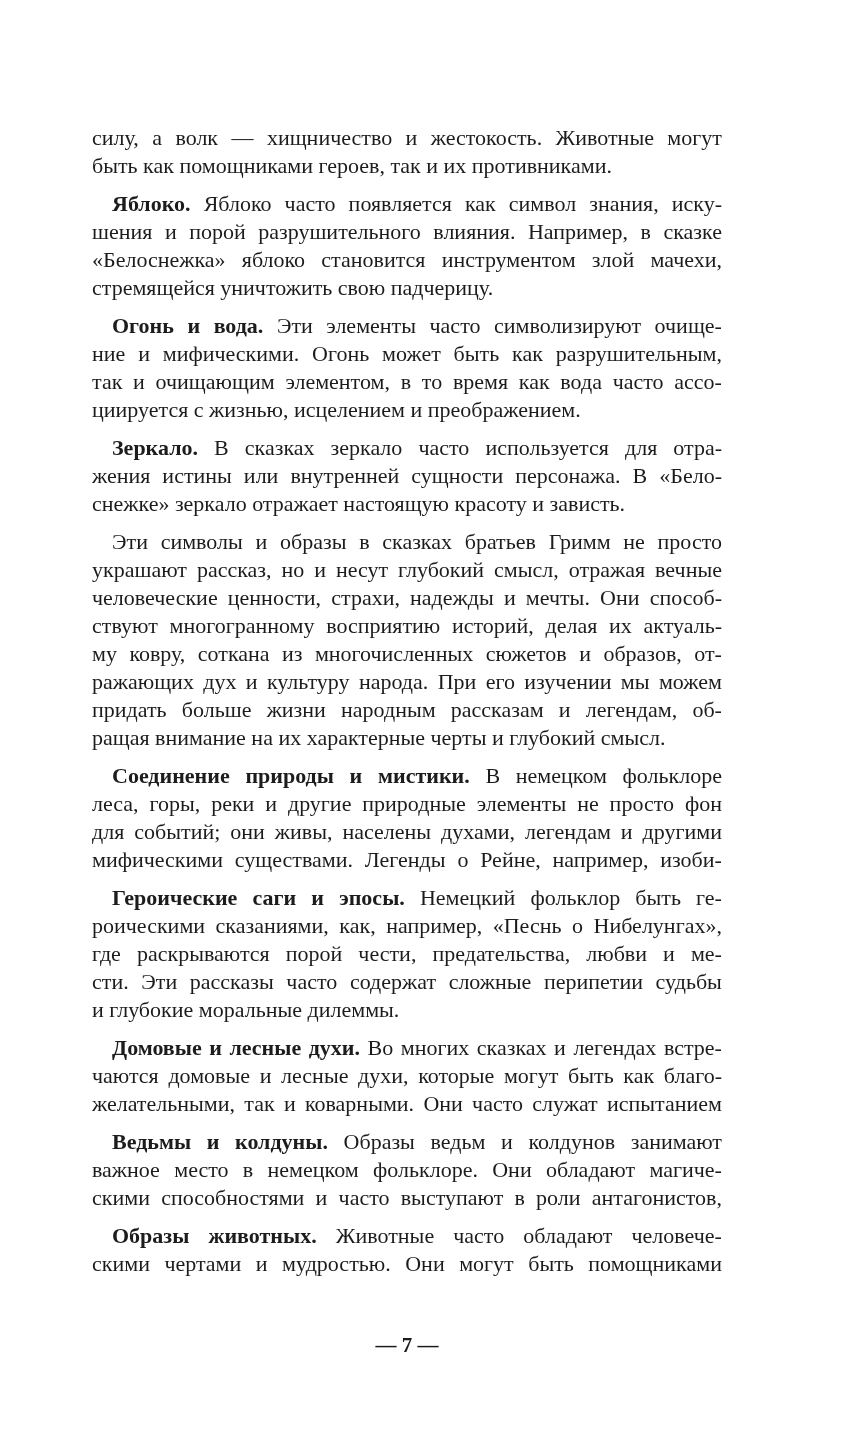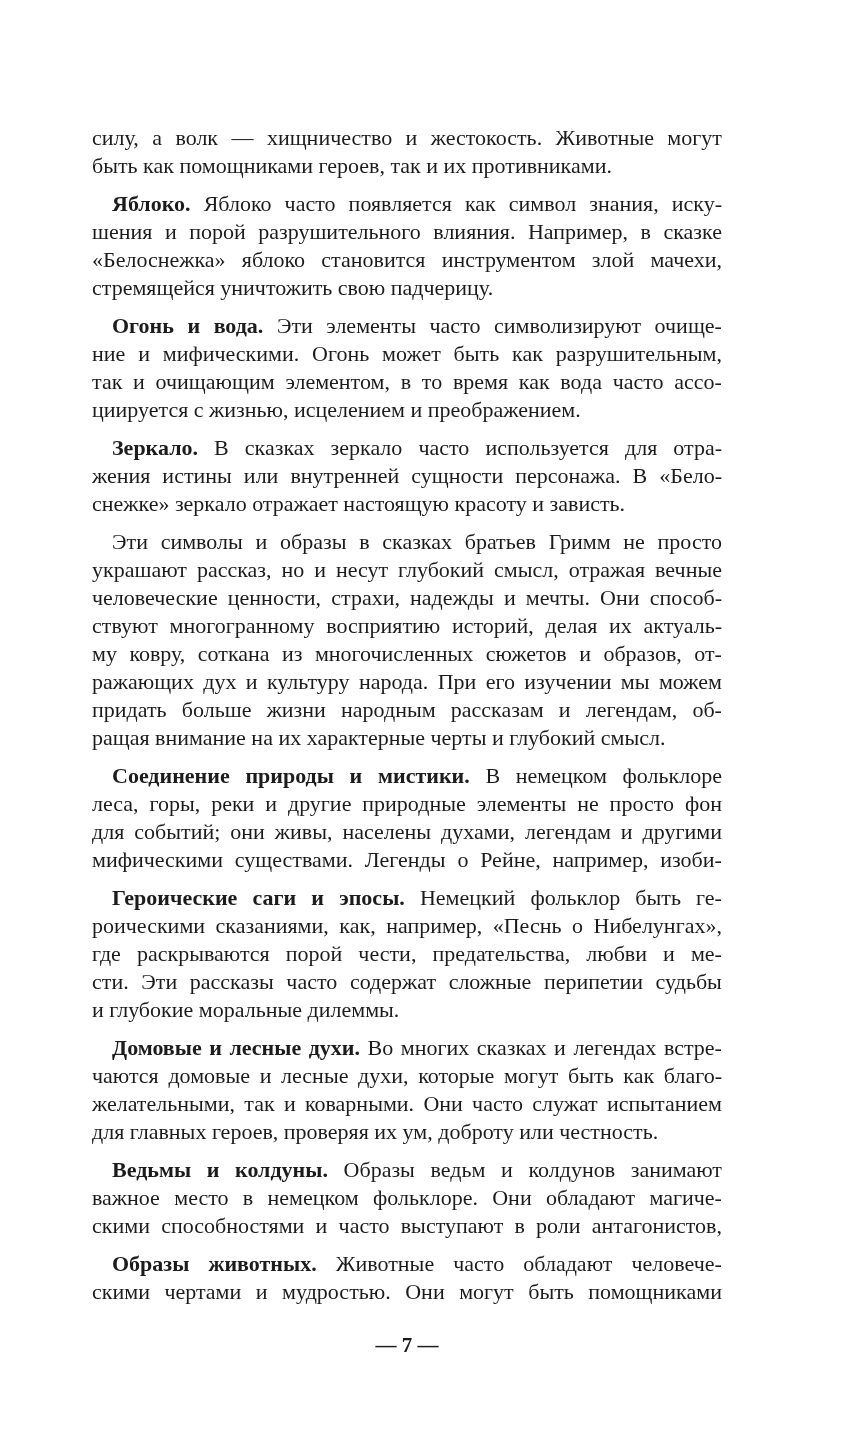--- a/index.html
+++ b/index.html
@@ -332,21 +332,20 @@
       <div class="line j">
         <span>желательными,</span>
         <span>так</span>
         <span>и</span>
         <span>коварными.</span>
         <span>Они</span>
         <span>часто</span>
         <span>служат</span>
         <span>испытанием</span>
       </div>
-      <div class="line">для главных героев, проверяя их ум, доброту или честность.</div>
       <div class="line j indent">
         <span class="b">Ведьмы</span>
         <span class="b">и</span>
         <span class="b">колдуны.</span>
         <span>Образы</span>
         <span>ведьм</span>
         <span>и</span>
         <span>колдунов</span>
         <span>занимают</span>
       </div>

